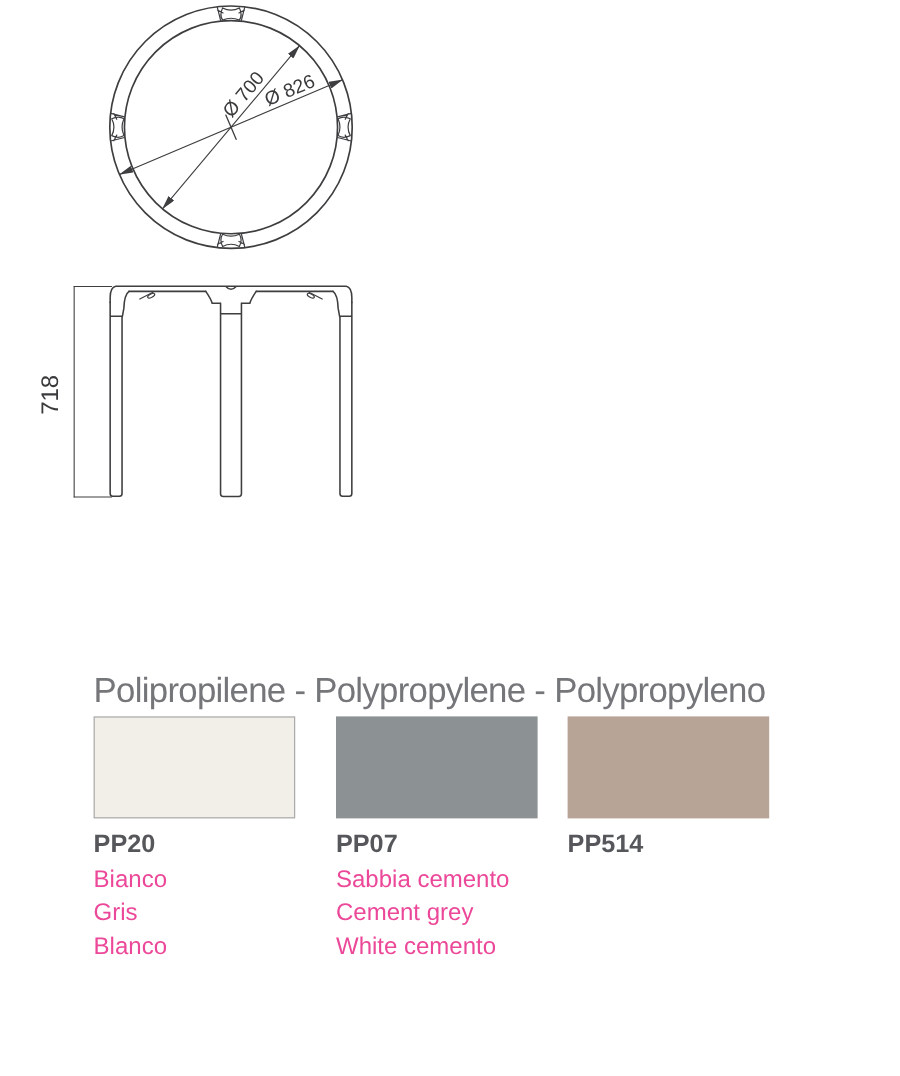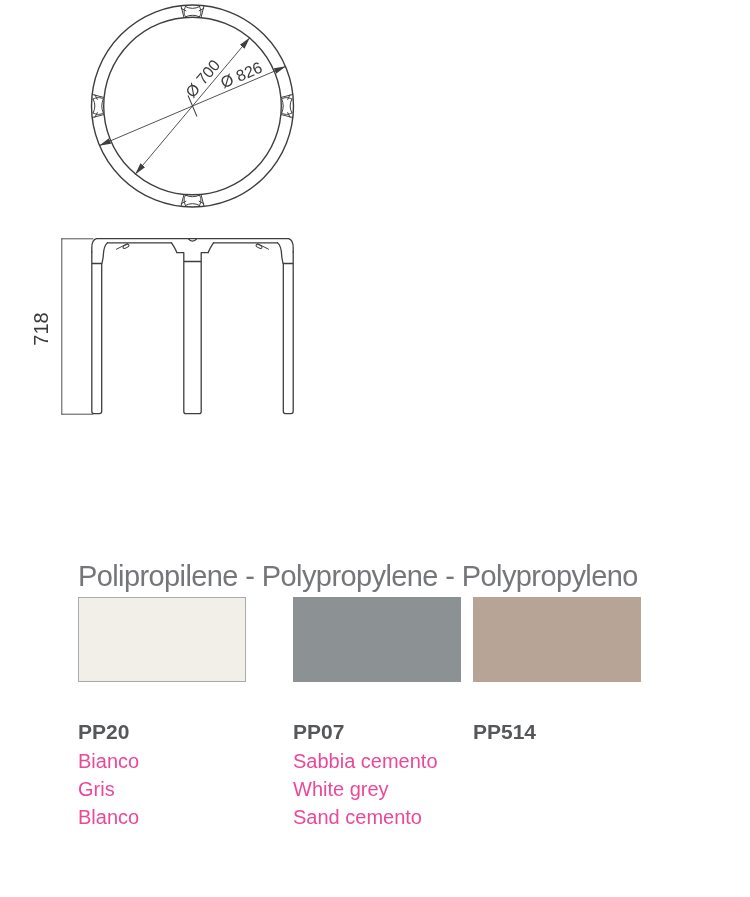--- a/index.html
+++ b/index.html
@@ -10,24 +10,24 @@
   .stage{position:absolute;inset:0;width:750px;height:897px;background:#ffffff;}
   svg{position:absolute;left:0;top:0;}
   .title{
     position:absolute;left:78px;top:533px;
     font-size:29px;letter-spacing:-0.6px;color:#757679;white-space:nowrap;margin-top:27px;
   }
   .swatch{
     position:absolute;top:597px;width:168px;height:85px;box-sizing:border-box;
   }
   .swatch.bordered{border:1px solid #a9aaac;}
-  .finish-label{position:absolute;white-space:nowrap;margin-top:28px;}
+  .finish-label{position:absolute;white-space:nowrap;}
   .finish-code{top:692px;font-size:21px;font-weight:bold;color:#55575a;}
   .finish-names{top:719px;font-size:20px;line-height:28px;color:#ec4899;}
-  .c1{left:78px;} .c2{left:293px;} .c3{left:473px;}
+  .c1{left:78px;} .c2{left:280px;} .c3{left:473px;}
   text{font-family:"Liberation Sans", sans-serif;fill:#3a3a3c;}
 </style>
 </head>
 <body>
 
 <div class="stage">
 
   <svg width="660" height="440" viewBox="0 0 660 440">
     <defs>
       <marker id="arr" viewBox="0 0 12 6" markerWidth="12" markerHeight="6" refX="11.5" refY="3" orient="auto-start-reverse" markerUnits="userSpaceOnUse">
@@ -106,17 +106,17 @@
   <div class="finish-label finish-code c2">PP07</div>
   <div class="finish-label finish-code c3">PP514</div>
 
   <div class="finish-label finish-names c1">
     <div>Bianco</div>
     <div>Gris</div>
     <div>Blanco</div>
   </div>
   <div class="finish-label finish-names c2">
     <div>Sabbia cemento</div>
-    <div>White grey</div>
-    <div>Sand cemento</div>
+    <div>Cement grey</div>
+    <div>White cemento</div>
   </div>
 
 </div>
 
 </body></html>

